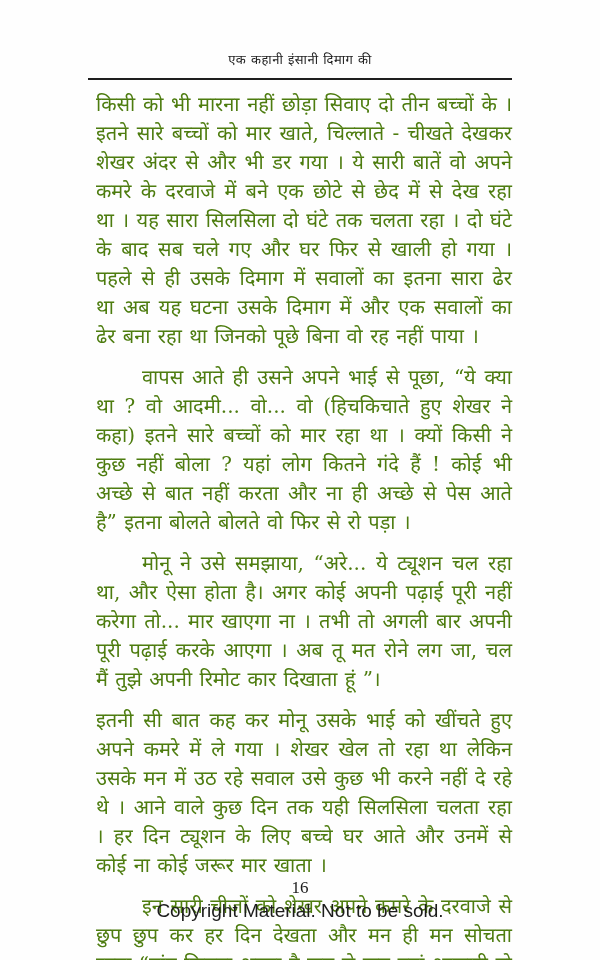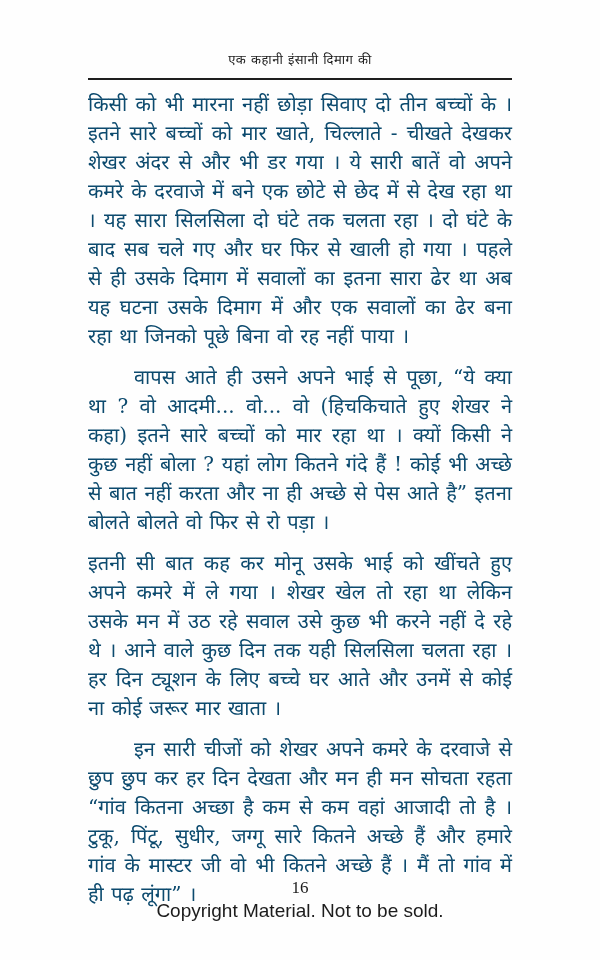--- a/index.html
+++ b/index.html
@@ -36,26 +36,26 @@
     height: 0;
     border-top: 2px solid #1e1e1e;
   }
   .body-text {
     position: absolute;
     top: 90px;
     left: 88px;
     width: 424px;
   }
   .para {
-    margin: 0 0 12px 0;
+    margin: 0 0 12px 8px;
     font-size: 20px;
     line-height: 29px;
     text-align: justify;
     text-align-last: left;
-    color: #0c4a6e;
+    color: #4d7c0f;
     word-spacing: 1px;
   }
   .para.indent {
     text-indent: 46px;
   }
   .page-number {
     position: absolute;
     top: 878px;
     left: 0;
     width: 600px;
@@ -82,20 +82,21 @@
 
 <div class="page">
 
   <div class="running-head">एक कहानी इंसानी दिमाग की</div>
 
   <div class="head-rule"></div>
 
   <div class="body-text">
     <p class="para">किसी को भी मारना नहीं छोड़ा सिवाए दो तीन बच्चों के । इतने सारे बच्चों को मार खाते, चिल्लाते - चीखते देखकर शेखर अंदर से और भी डर गया । ये सारी बातें वो अपने कमरे के दरवाजे में बने एक छोटे से छेद में से देख रहा था । यह सारा सिलसिला दो घंटे तक चलता रहा । दो घंटे के बाद सब चले गए और घर फिर से खाली हो गया । पहले से ही उसके दिमाग में सवालों का इतना सारा ढेर था अब यह घटना उसके दिमाग में और एक सवालों का ढेर बना रहा था जिनको पूछे बिना वो रह नहीं पाया ।</p>
     <p class="para indent">वापस आते ही उसने अपने भाई से पूछा, “ये क्या था ? वो आदमी... वो... वो (हिचकिचाते हुए शेखर ने कहा) इतने सारे बच्चों को मार रहा था । क्यों किसी ने कुछ नहीं बोला ? यहां लोग कितने गंदे हैं ! कोई भी अच्छे से बात नहीं करता और ना ही अच्छे से पेस आते है” इतना बोलते बोलते वो फिर से रो पड़ा ।</p>
+    <p class="para indent">मोनू ने उसे समझाया, “अरे... ये ट्यूशन चल रहा था, और ऐसा होता है। अगर कोई अपनी पढ़ाई पूरी नहीं करेगा तो... मार खाएगा ना । तभी तो अगली बार अपनी पूरी पढ़ाई करके आएगा । अब तू मत रोने लग जा, चल मैं तुझे अपनी रिमोट कार दिखाता हूं ”।</p>
     <p class="para">इतनी सी बात कह कर मोनू उसके भाई को खींचते हुए अपने कमरे में ले गया । शेखर खेल तो रहा था लेकिन उसके मन में उठ रहे सवाल उसे कुछ भी करने नहीं दे रहे थे । आने वाले कुछ दिन तक यही सिलसिला चलता रहा । हर दिन ट्यूशन के लिए बच्चे घर आते और उनमें से कोई ना कोई जरूर मार खाता ।</p>
     <p class="para indent">इन सारी चीजों को शेखर अपने कमरे के दरवाजे से छुप छुप कर हर दिन देखता और मन ही मन सोचता रहता “गांव कितना अच्छा है कम से कम वहां आजादी तो है । टुकू, पिंटू, सुधीर, जग्गू सारे कितने अच्छे हैं और हमारे  गांव के मास्टर जी वो भी कितने अच्छे हैं । मैं तो गांव में ही पढ़ लूंगा” ।</p>
   </div>
 
   <div class="page-number">16</div>
 
   <div class="copyright">Copyright Material. Not to be sold.</div>
 
 </div>
 

